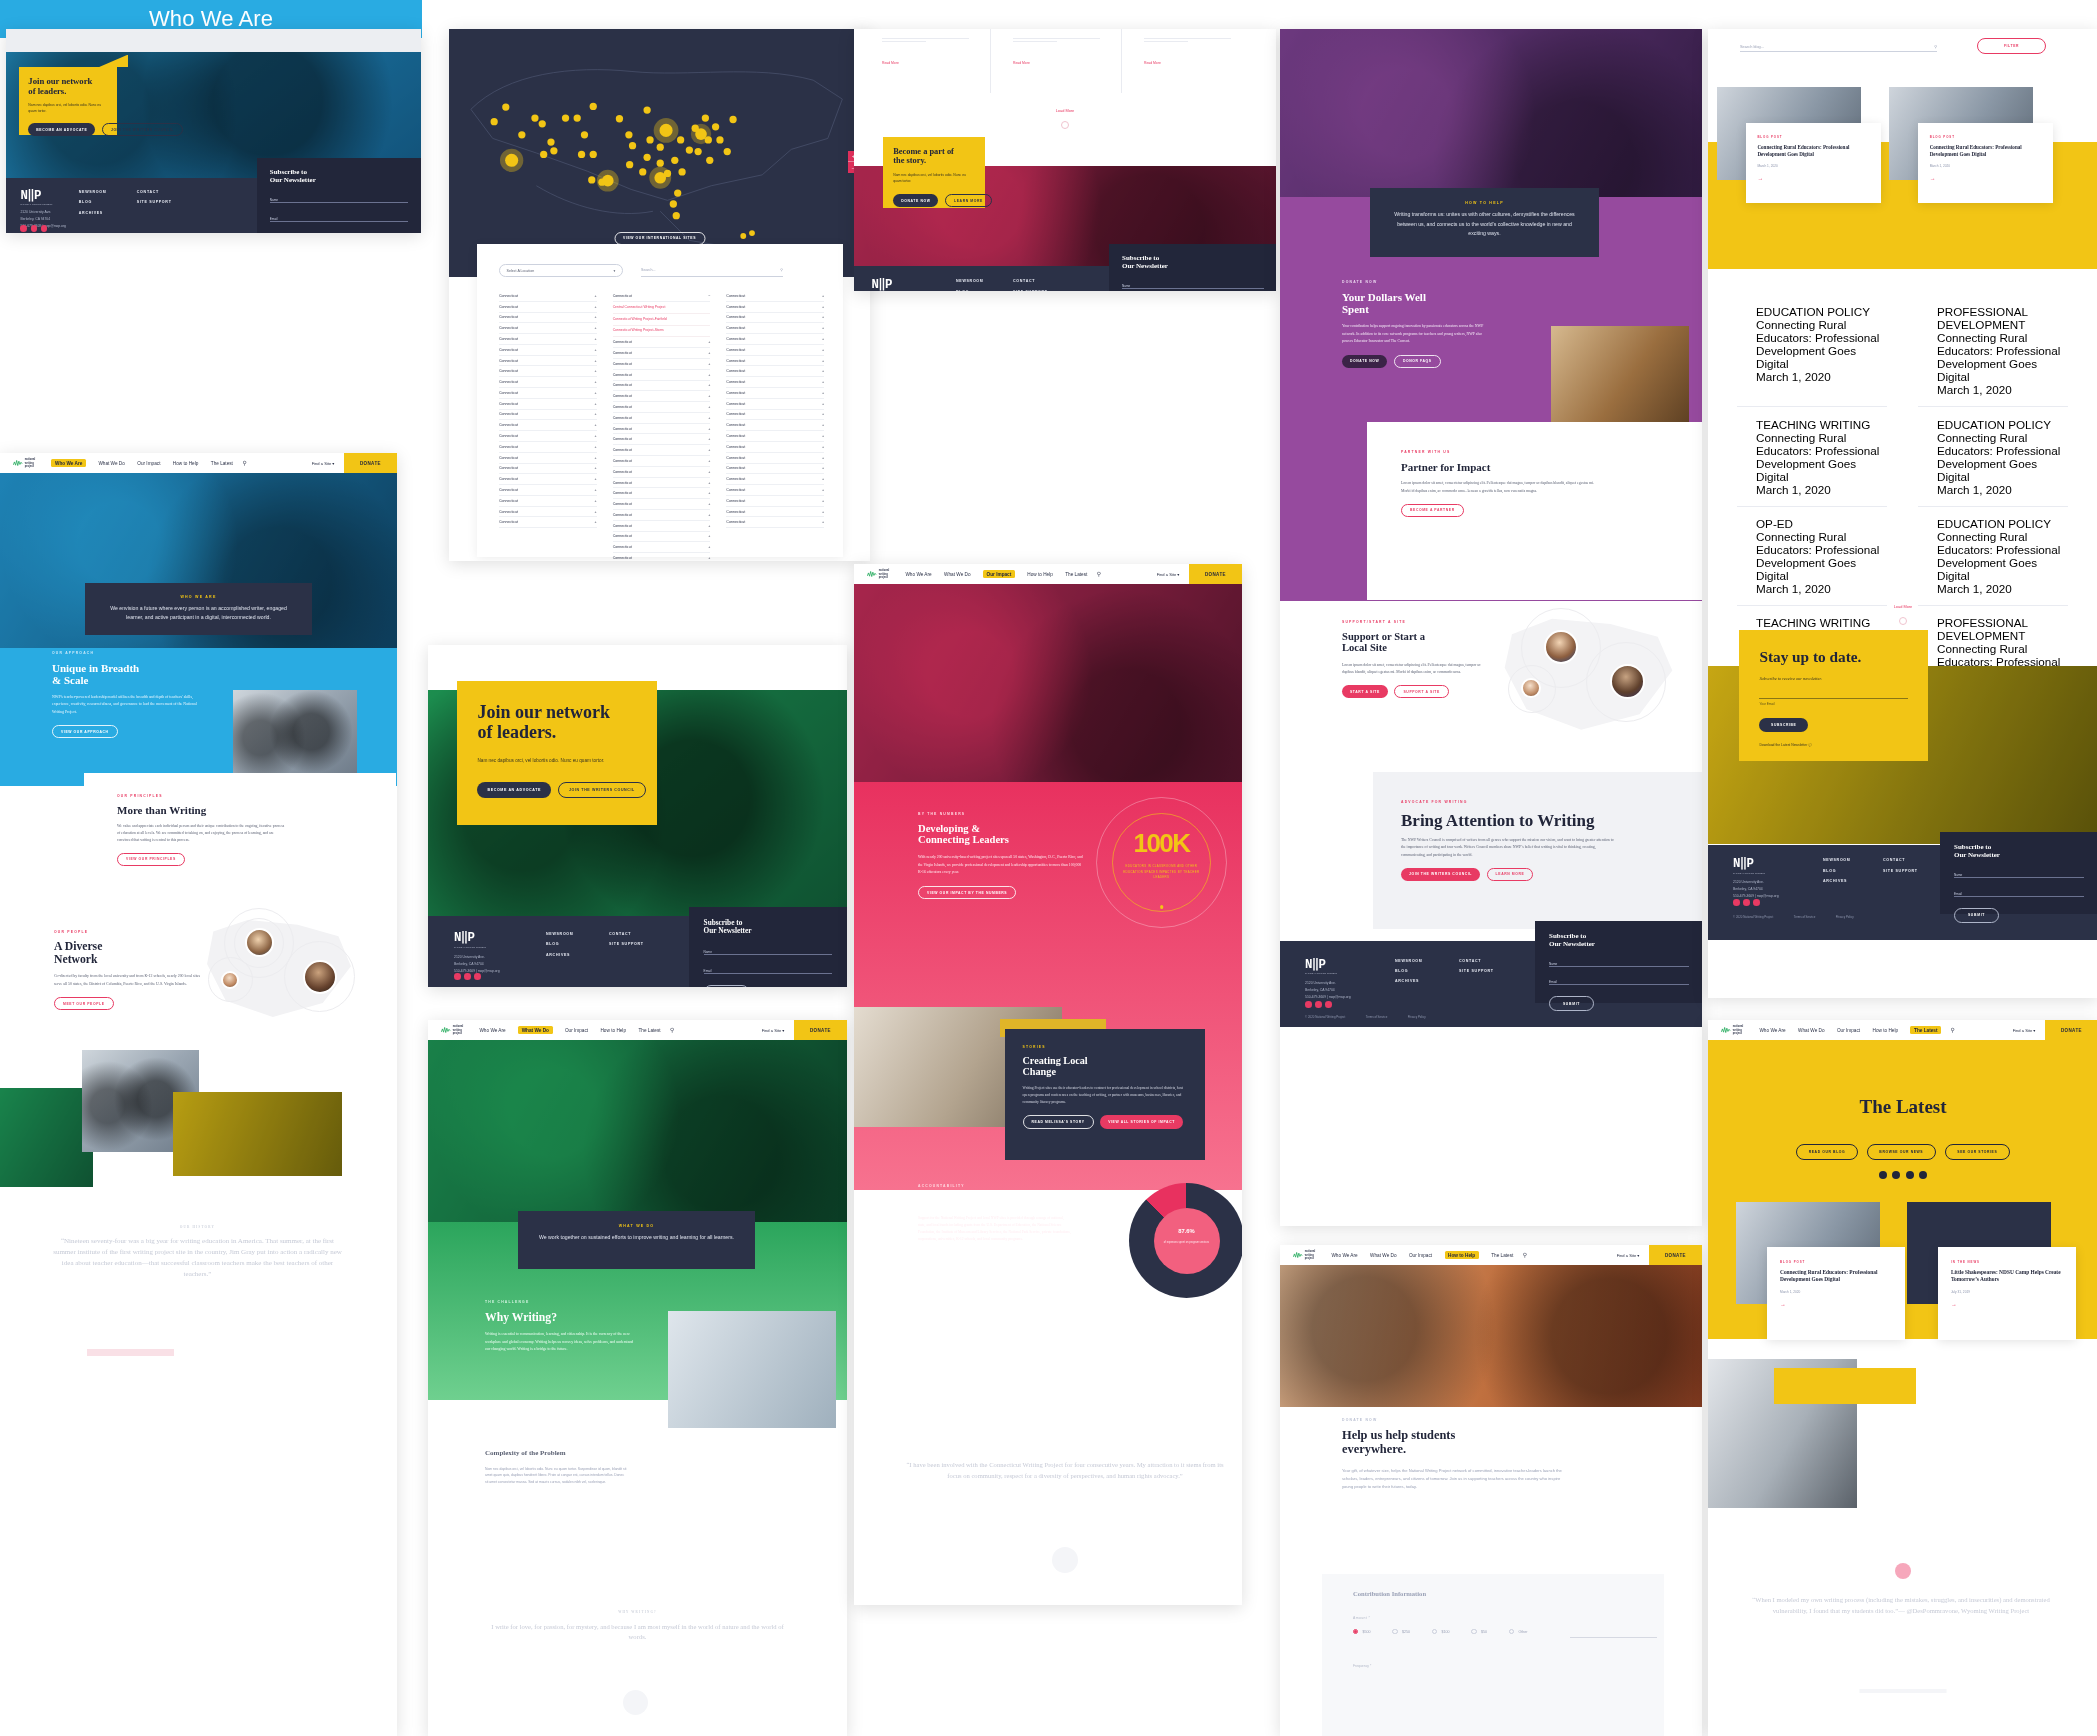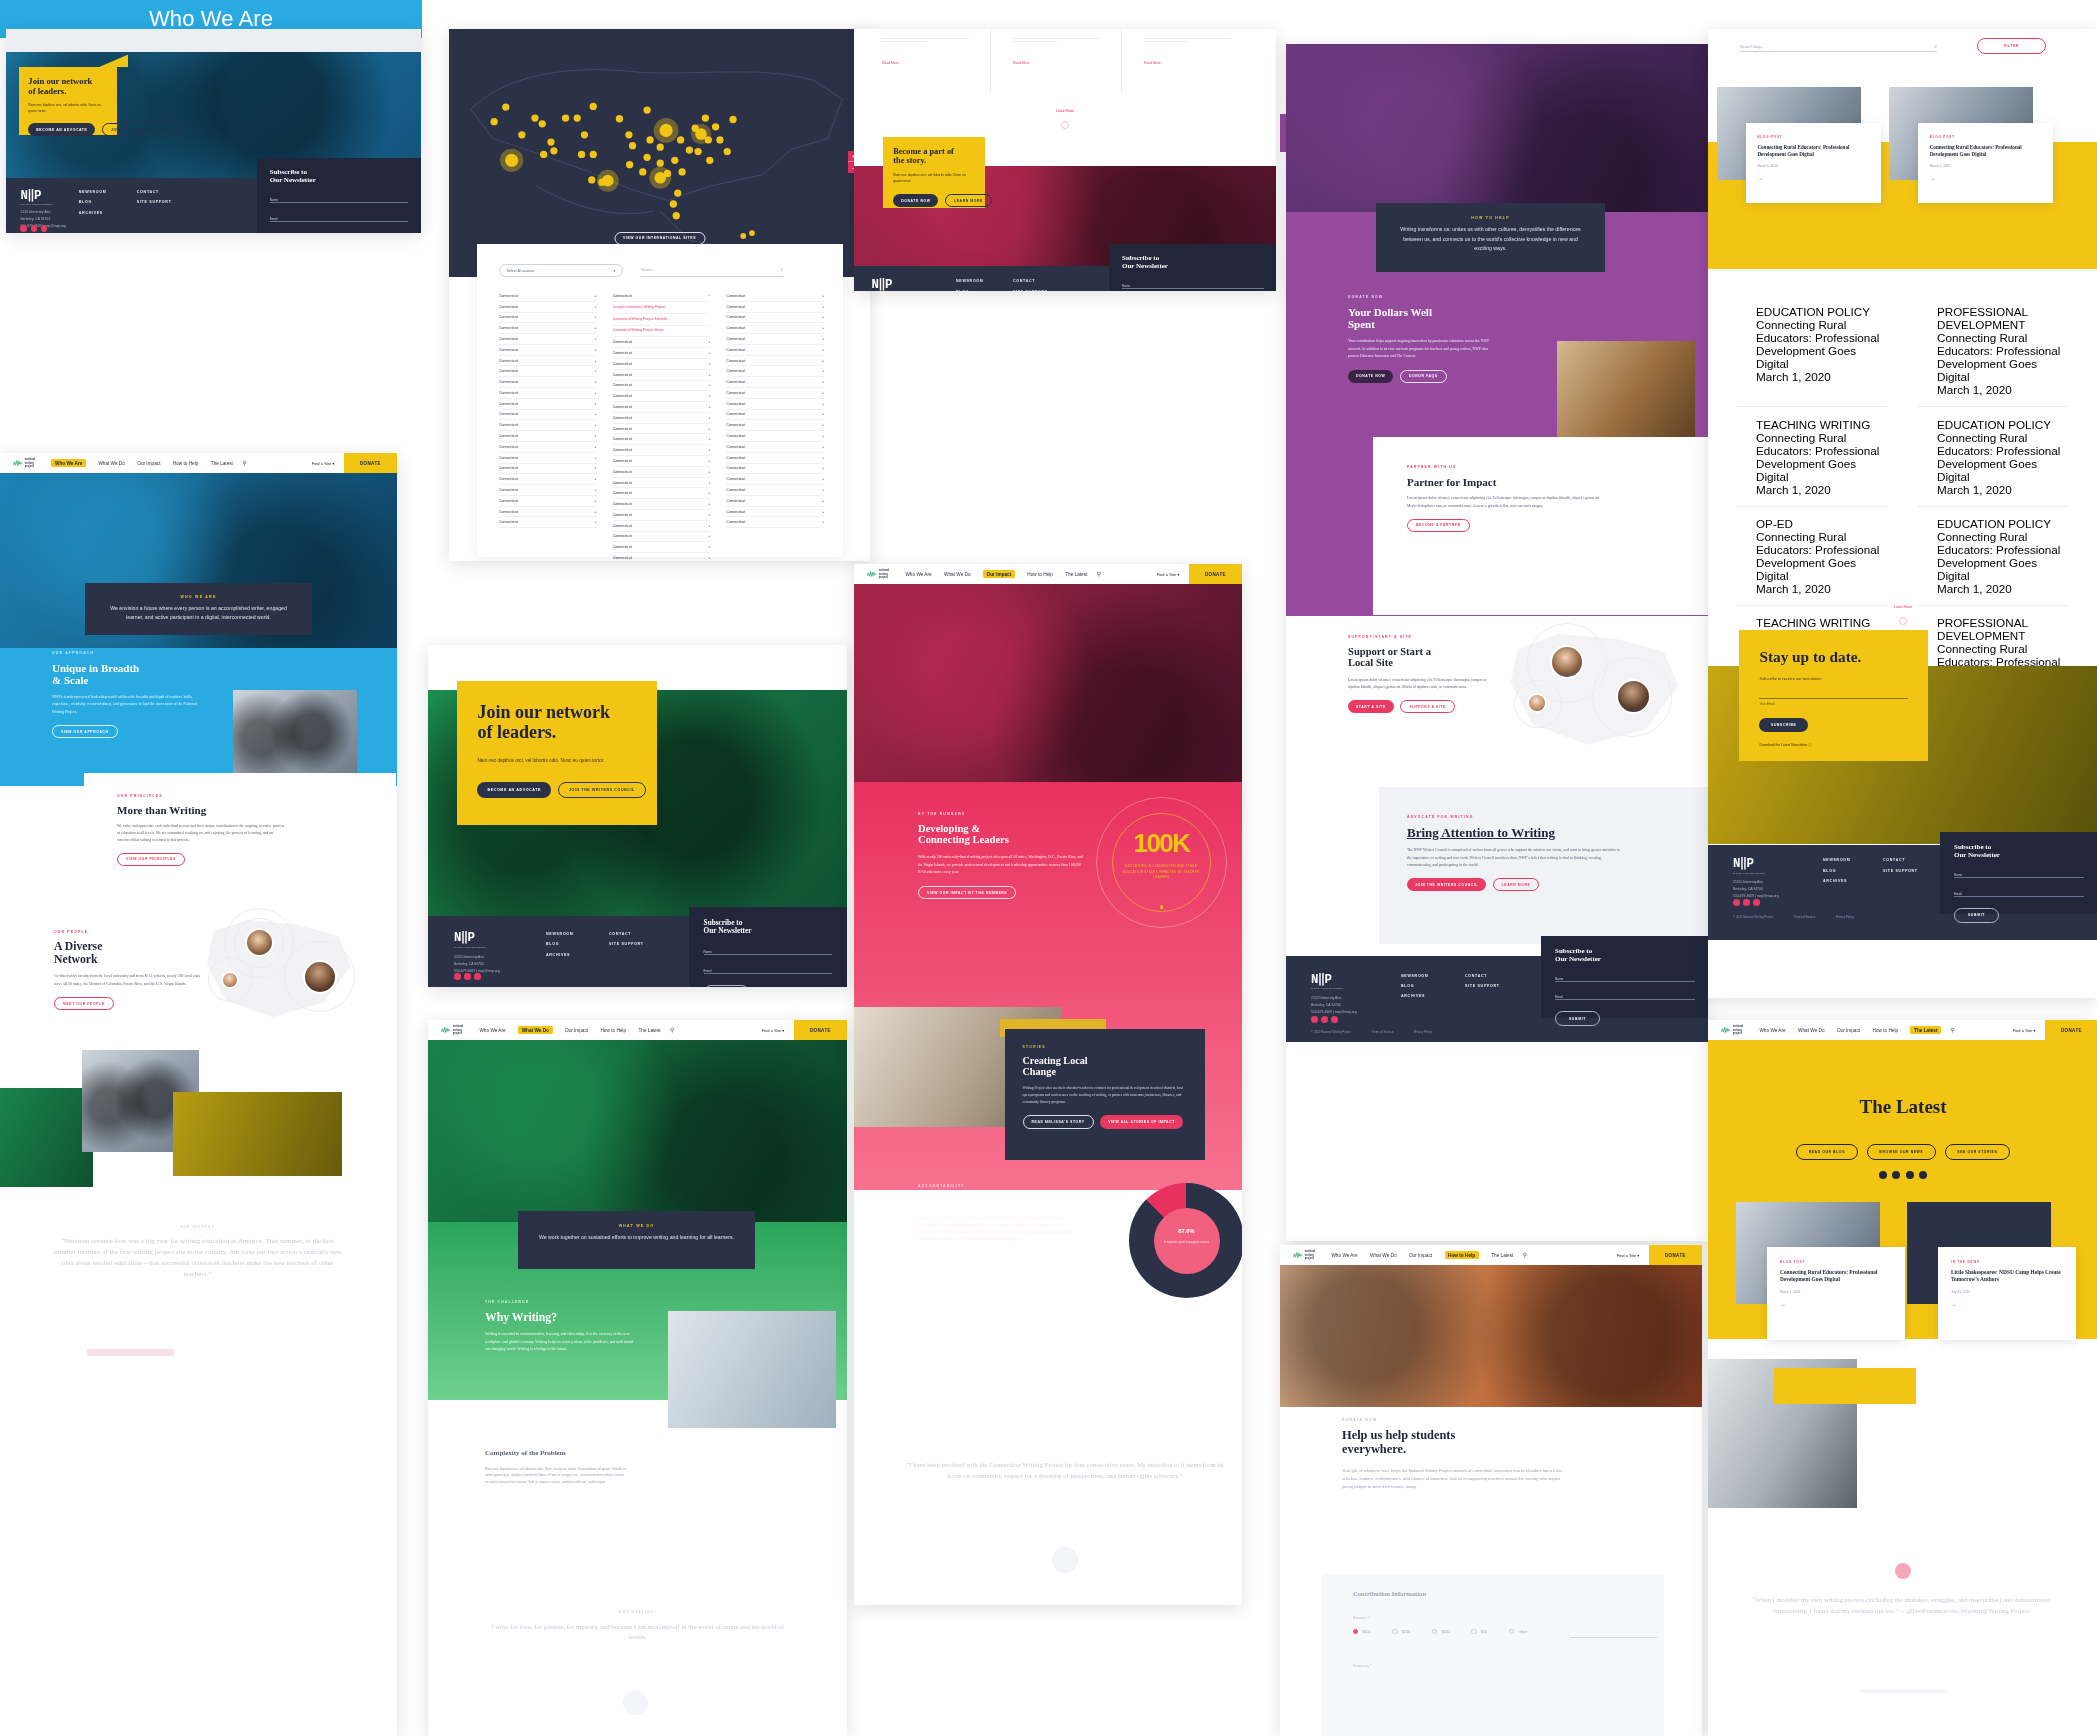--- a/index.html
+++ b/index.html
@@ -923,21 +923,21 @@
     <div style="position:absolute;left:32px;top:45px;width:51px;text-align:center;font-size:5.8px;font-weight:700;color:#fff;">87.6%</div>
     <div style="position:absolute;left:29px;top:58px;width:57px;text-align:center;font-size:2.6px;line-height:1.8;color:#ffe6ec;">of expenses spent on program services</div>
   </div>
 
   <div class="quote" style="left:51px;top:896px;width:320px;font-size:6.6px;">
     <span>“I have been involved with the Connecticut Writing Project for four consecutive years. My attraction to it stems from its focus on community, respect for a diversity of perspectives, and human rights advocacy.”</span>
   </div>
   <div style="position:absolute;left:198px;top:983px;width:26px;height:26px;border-radius:50%;background:#f4f5f8;"></div>
 </div>
 
-<div class="screen" style="left:1280px;top:44px;width:422px;height:1197px;margin-left:6px;">
+<div class="screen" style="left:1280px;top:29px;width:422px;height:1197px;">
   <div class="hero tint-purple" style="position:absolute;left:0;top:0;width:100%;height:211px;">
     <div class="photo ph-kids"></div>
   </div>
   <h1 style="left:52px;top:35px;font-size:17px;z-index:3;width:291px;">
     <span>Become a part of</span><br>
     <span>the</span>
     <span class="script" style="font-size:19px;">story</span>
   </h1>
   <div style="position:absolute;left:0;top:168px;width:100%;height:404px;background:#964A9E;"></div>
 
@@ -985,21 +985,21 @@
     <div class="avatarbubble" style="left:51px;top:26px;width:34px;height:34px;background:radial-gradient(circle at 45% 35%,#f2d4b4,#8e5f3f 58%,#1d3a73);"></div>
     <div class="ring" style="left:93px;top:38px;width:80px;height:80px;"></div>
     <div class="avatarbubble" style="left:117px;top:60px;width:35px;height:35px;background:radial-gradient(circle at 45% 35%,#c7a382,#5f402c 58%,#32305c);"></div>
     <div class="ring" style="left:14.6px;top:61px;width:48px;height:48px;"></div>
     <div class="avatarbubble" style="left:28px;top:74px;width:20.4px;height:20.4px;background:radial-gradient(circle at 45% 35%,#f6e1cd,#c08d68 60%,#6f4a35);"></div>
   </div>
 
   <div style="position:absolute;left:93px;top:743px;width:329px;height:157px;background:#f1f2f5;"></div>
   <div class="sect" style="left:121px;top:771px;width:218px;">
     <div class="eyebrow" style="color:#E83A63;">ADVOCATE FOR WRITING</div>
-    <div class="h2" style="font-size:13px;color:#22263a;margin-top:6.6px;text-decoration:underline;">Bring Attention to Writing</div>
+    <div class="h2" style="font-size:17px;color:#22263a;margin-top:6.6px;">Bring Attention to Writing</div>
     <div class="body" style="font-size:3.8px;color:#5c6274;margin-top:7.3px;font-family:'Liberation Serif',serif;">The NWP Writers Council is comprised of writers from all genres who support the mission our vision, and want to bring greater attention to the importance of writing and tour work. Writers Council members share NWP’s belief that writing is vital to thinking, creating, communicating, and participating in the world.</div>
     <div class="btnrow" style="margin-top:8.7px;">
       <div class="btn pink">JOIN THE WRITERS COUNCIL</div>
       <div class="btn outline-pk">LEARN MORE</div>
     </div>
   </div>
 
   <div class="ftr" style="position:absolute;left:0;top:912px;width:100%;height:86px;">
     <div class="logo" style="left:25px;top:14.6px;">
       <div class="np">N‖P</div>

